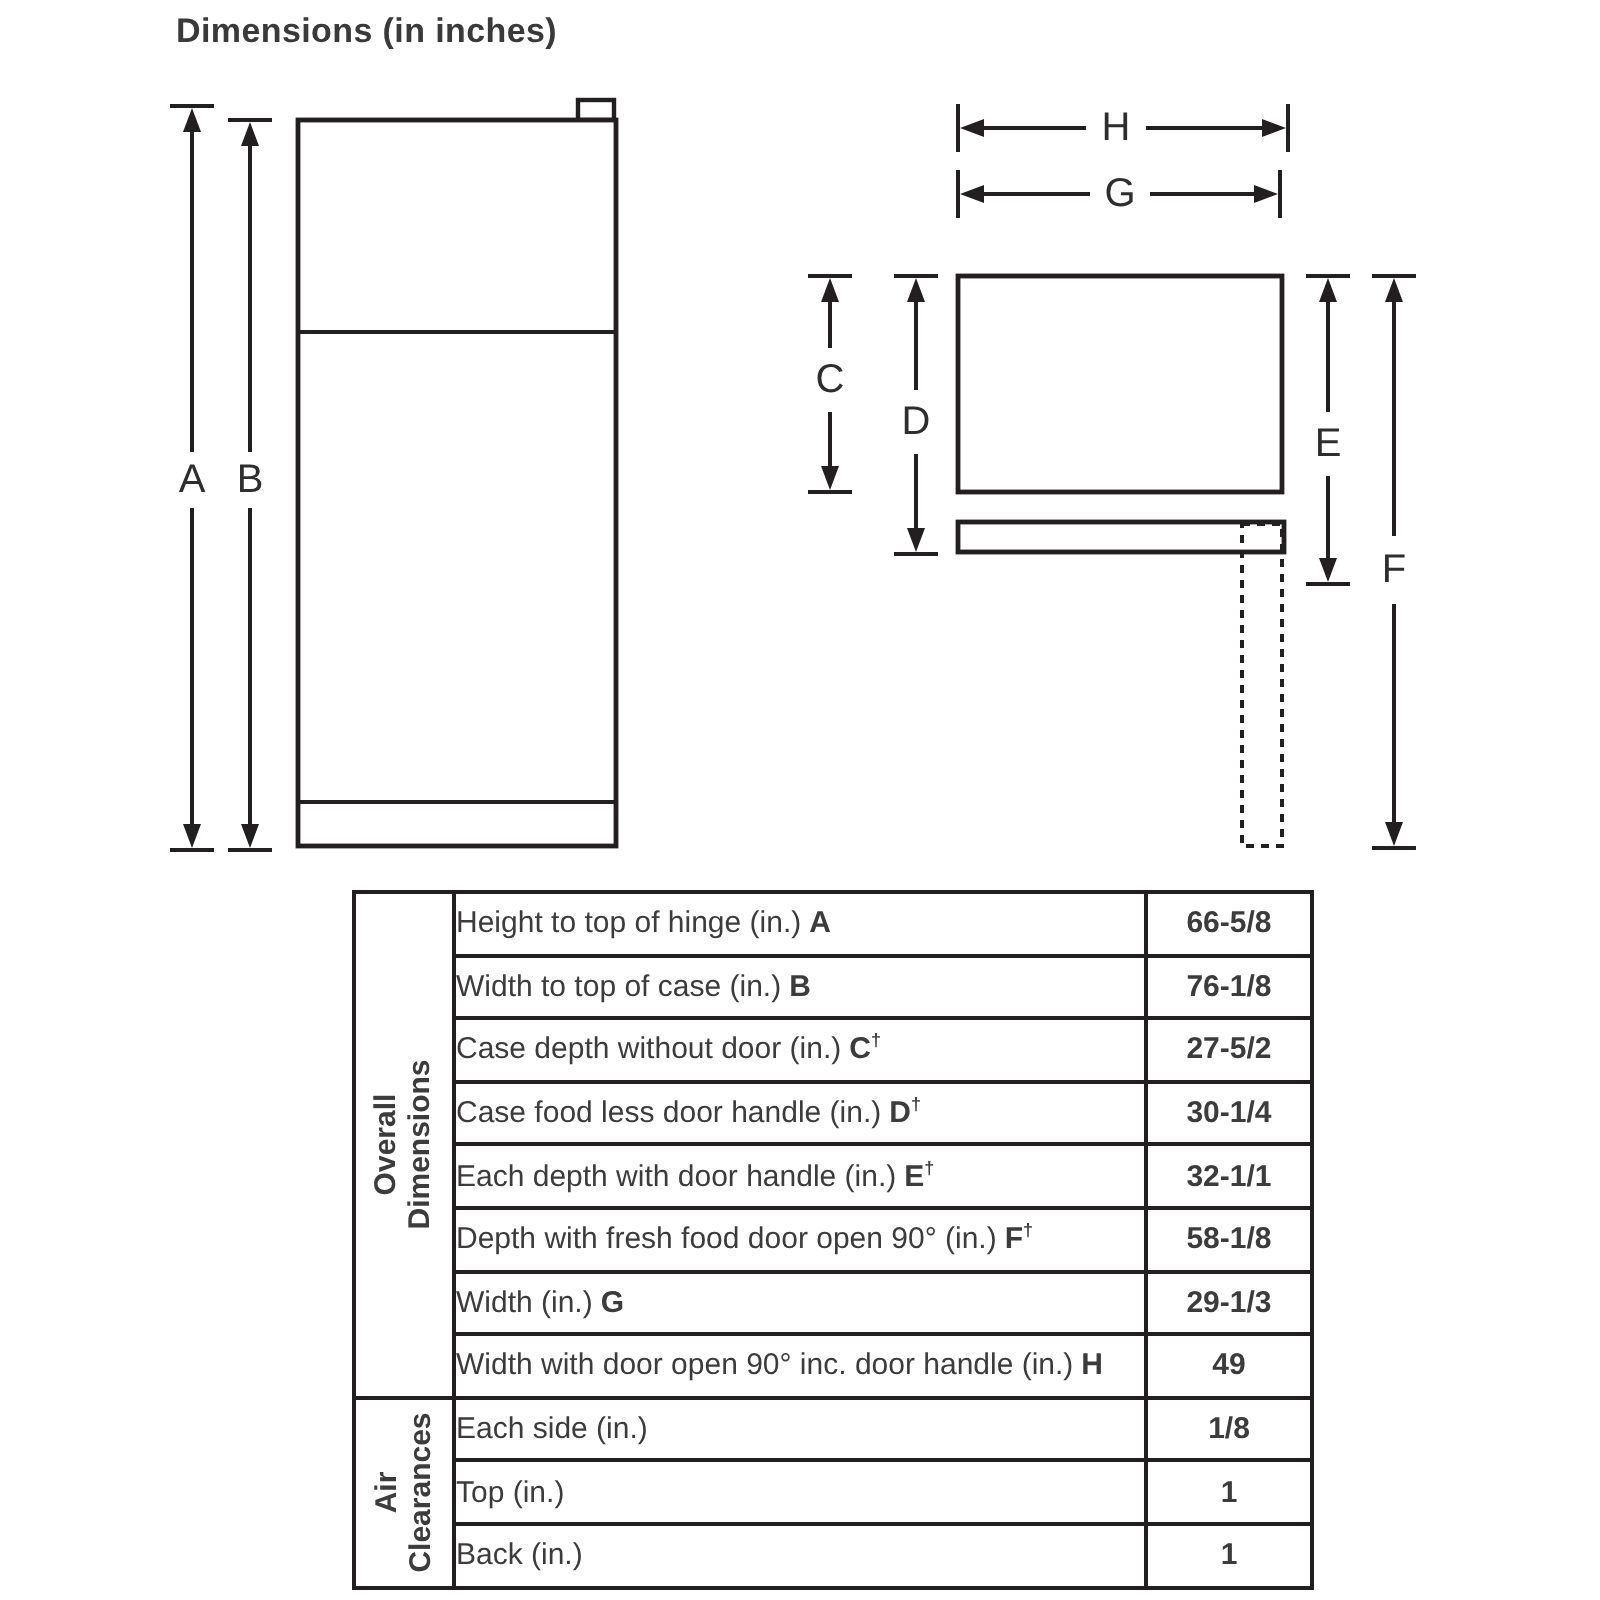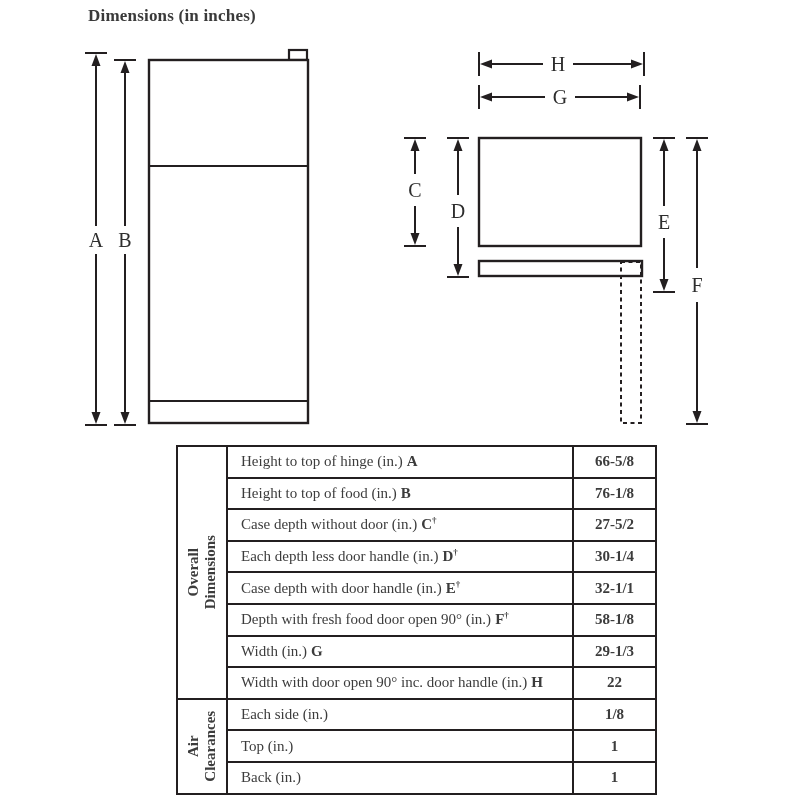--- a/index.html
+++ b/index.html
@@ -1,18 +1,18 @@
 <!DOCTYPE html>
 <html><head>
 <meta charset="utf-8">
 <style>
   html,body{margin:0;padding:0;background:#ffffff;}
   #stage{
     position:relative;width:800px;height:800px;background:#ffffff;overflow:hidden;
-    font-family:Liberation Serif, serif;
+    font-family:Liberation Sans, sans-serif;
   }
   #page-title{
     position:absolute;left:88px;top:6px;
     font-size:17px;font-weight:bold;color:#3a3a3a;letter-spacing:0.2px;
   }
   #diagram{position:absolute;left:0;top:0;width:800px;height:440px;}
   #dim-lines{position:absolute;left:0;top:0;}
   .lbl{
     position:absolute;transform:translate(-50%,-50%);
     font-size:20px;color:#2e2e2e;line-height:1;
@@ -28,21 +28,21 @@
 
   #spec-table{
     position:absolute;left:176px;top:445px;width:479px;
     border-collapse:collapse;table-layout:fixed;
     font-size:15px;color:#3c3c3c;
   }
   #spec-table td{
     border:2px solid #231f20;height:29.6px;padding:0;
     vertical-align:middle;background:#fff;
   }
-  #spec-table td.desc{padding-left:13px;}
+  #spec-table td.desc{}
   #spec-table td.val{text-align:center;font-weight:bold;}
   #spec-table td.group{position:relative;}
   .group-inner{
     position:absolute;inset:0;display:flex;align-items:center;justify-content:center;
   }
   .group-inner span{
     transform:rotate(-90deg);white-space:pre-line;text-align:center;
     font-weight:bold;font-size:15px;line-height:1.15;color:#3c3c3c;
   }
   .ref{margin-left:4px;font-weight:bold;}
@@ -161,46 +161,46 @@
         <td class="group" rowspan="8">
           <div class="group-inner">
               <span>Overall
 Dimensions</span>
             </div>
         </td>
         <td class="desc"><span>Height to top of hinge (in.)</span><b class="ref">A</b><sup class="dg"></sup></td>
         <td class="val">66-5/8</td>
       </tr>
       <tr>
-        <td class="desc"><span>Height to top of food (in.)</span><b class="ref">B</b><sup class="dg"></sup></td>
+        <td class="desc"><span>Width to top of case (in.)</span><b class="ref">B</b><sup class="dg"></sup></td>
         <td class="val">76-1/8</td>
       </tr>
       <tr>
         <td class="desc"><span>Case depth without door (in.)</span><b class="ref">C</b><sup class="dg">†</sup></td>
         <td class="val">27-5/2</td>
       </tr>
       <tr>
-        <td class="desc"><span>Each depth less door handle (in.)</span><b class="ref">D</b><sup class="dg">†</sup></td>
+        <td class="desc"><span>Case food less door handle (in.)</span><b class="ref">D</b><sup class="dg">†</sup></td>
         <td class="val">30-1/4</td>
       </tr>
       <tr>
-        <td class="desc"><span>Case depth with door handle (in.)</span><b class="ref">E</b><sup class="dg">†</sup></td>
+        <td class="desc"><span>Each depth with door handle (in.)</span><b class="ref">E</b><sup class="dg">†</sup></td>
         <td class="val">32-1/1</td>
       </tr>
       <tr>
         <td class="desc"><span>Depth with fresh food door open 90° (in.)</span><b class="ref">F</b><sup class="dg">†</sup></td>
         <td class="val">58-1/8</td>
       </tr>
       <tr>
         <td class="desc"><span>Width (in.)</span><b class="ref">G</b><sup class="dg"></sup></td>
         <td class="val">29-1/3</td>
       </tr>
       <tr>
         <td class="desc"><span>Width with door open 90° inc. door handle (in.)</span><b class="ref">H</b><sup class="dg"></sup></td>
-        <td class="val">22</td>
+        <td class="val">49</td>
       </tr>
       <tr>
         <td class="group" rowspan="3">
           <div class="group-inner">
               <span>Air
 Clearances</span>
             </div>
         </td>
         <td class="desc"><span>Each side (in.)</span><b class="ref"></b><sup class="dg"></sup></td>
         <td class="val">1/8</td>

